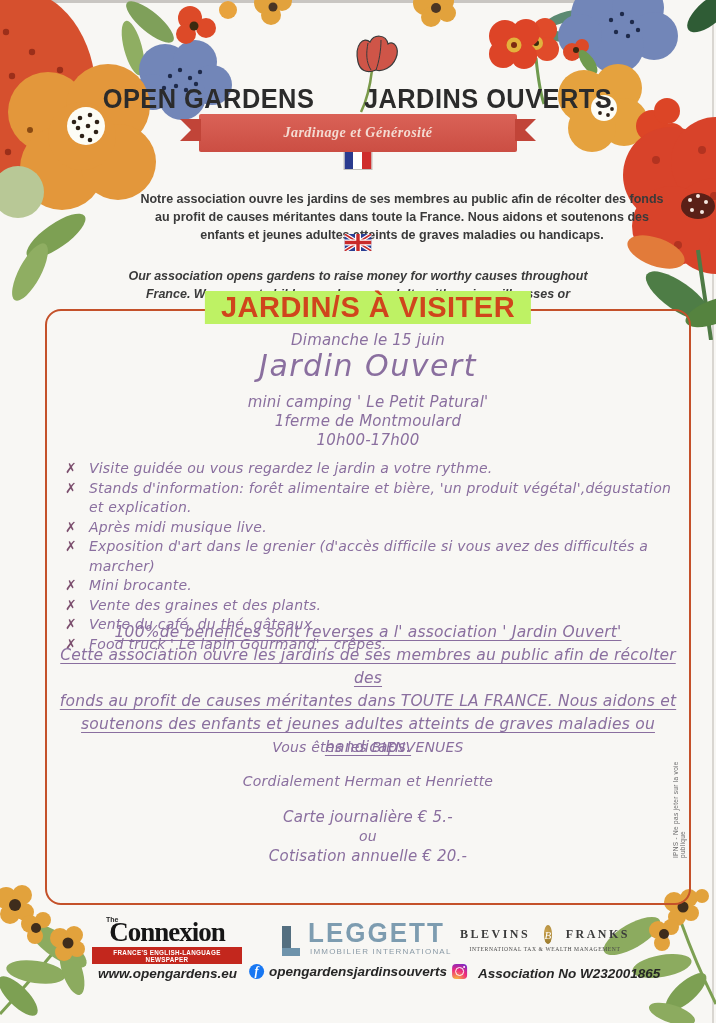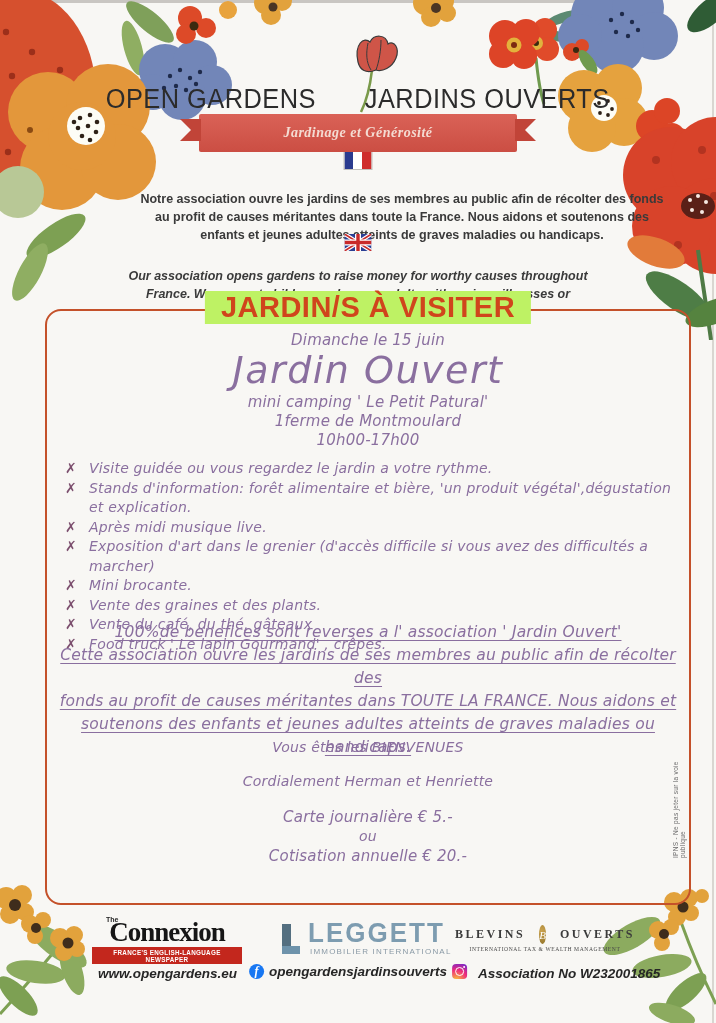--- a/index.html
+++ b/index.html
@@ -3,21 +3,21 @@
 <meta charset="utf-8">
 <style>
   html,body{margin:0;padding:0;}
   body{background:#e8e6e3;font-family:"Liberation Sans",sans-serif;}
   .page{position:relative;width:716px;height:1023px;margin:0 auto;background:#f8f7f4;overflow:hidden;}
   .scan-edge-top{position:absolute;left:52px;top:0;width:600px;height:3px;background:#b9b6b1;opacity:.75;}
   .scan-edge-right{position:absolute;right:2px;top:0;width:2px;height:100%;background:#d9d6d1;}
 
   
   .logo-title{position:absolute;top:84px;left:0;width:100%;display:flex;justify-content:center;align-items:center;gap:34px;
-    font-weight:400;font-size:27px;letter-spacing:.5px;color:#2b2b2b;z-index:2;}
+    font-weight:700;font-size:27px;letter-spacing:.5px;color:#2b2b2b;z-index:2;}
   .logo-title span{transform:scaleX(.94);}
   .tulip-wrap{position:absolute;left:330px;top:32px;z-index:1;}
   .ribbon{position:absolute;top:114px;left:50%;transform:translateX(-50%);width:318px;height:38px;
     background:linear-gradient(#da6257,#cb4e43);border-radius:2px;z-index:2;
     display:flex;align-items:center;justify-content:center;}
   .ribbon::before,.ribbon::after{content:"";position:absolute;top:5px;width:0;height:0;z-index:-1;
     border-top:11px solid #c14438;border-bottom:11px solid #c14438;}
   .ribbon::before{left:-19px;border-left:11px solid transparent;border-right:10px solid #c14438;}
   .ribbon::after{right:-19px;border-right:11px solid transparent;border-left:10px solid #c14438;}
   .ribbon-text{font-family:"Liberation Serif",serif;font-style:italic;font-weight:700;font-size:14px;color:#f4dbd2;letter-spacing:.5px;}
@@ -33,21 +33,21 @@
 
   
   .content-box{position:absolute;left:45px;top:309px;width:642px;height:592px;
     border:2px solid #c4512a;border-radius:16px;}
   .box-heading{position:absolute;top:-20px;left:50%;transform:translateX(-50%);
     background:#bef264;padding:0 16px;white-space:nowrap;
     color:#d0451c;font-size:29px;font-weight:800;letter-spacing:.5px;}
   .hand{font-family:"DejaVu Sans",sans-serif;font-style:italic;color:#8a6f9f;letter-spacing:.2px;}
   .c{position:absolute;left:0;width:100%;text-align:center;}
   .date-line{top:20px;font-size:15px;}
-  .garden-name{top:37px;font-size:38px;letter-spacing:1.5px;}
+  .garden-name{top:37px;font-size:30px;letter-spacing:1.5px;}
   .venue-line{top:82px;font-size:15px;}
   .address-line{top:101px;font-size:15px;}
   .hours-line{top:120px;font-size:15px;}
   .act-list{position:absolute;top:148px;left:18px;right:8px;}
   .act-row{display:flex;font-size:14px;line-height:19.5px;}
   .act-marker{width:24px;flex:none;color:#7c4f6e;font-weight:700;font-style:normal;}
   .benefits{position:absolute;top:310px;left:0;width:100%;text-align:center;font-size:15.5px;line-height:23px;}
   .benefits div{text-decoration:underline;text-underline-offset:3px;}
   .welcome-line{top:428px;font-size:14px;}
   .signature-line{top:462px;font-size:14px;}
@@ -56,21 +56,21 @@
   .price-year{top:536px;font-size:15px;font-style:italic;}
 
   .side-note{position:absolute;left:672px;top:748px;height:110px;writing-mode:vertical-rl;transform:rotate(180deg);
     font-size:6.5px;color:#6a6a6a;letter-spacing:.3px;}
 
   
   .connexion{position:absolute;left:92px;top:918px;width:150px;text-align:center;}
   .connexion .cx-prefix{position:absolute;top:-2px;left:14px;font-size:7px;font-weight:700;color:#1f1f1f;}
   .connexion .cx-name{font-family:"Liberation Serif",serif;font-weight:700;font-size:27px;letter-spacing:-1px;color:#161616;line-height:28px;}
   .connexion .cx-tag{display:inline-block;background:#c3271d;color:#fff;font-size:6.3px;font-weight:700;letter-spacing:.3px;padding:1.5px 3px;margin-top:1px;}
-  .leggett{position:absolute;left:282px;top:921px;display:flex;align-items:center;gap:4px;}
+  .leggett{position:absolute;left:282px;top:921px;display:flex;align-items:flex-end;gap:4px;}
   .lg-col{display:flex;flex-direction:column;}
   .lg-name{color:#7d9cb0;font-weight:800;font-size:26px;letter-spacing:2px;line-height:24px;transform:scaleY(1.05);}
   .lg-tag{color:#8a9aa6;font-size:8px;letter-spacing:1.2px;margin-top:2px;margin-left:2px;}
   .blevins{position:absolute;left:460px;top:925px;width:170px;text-align:center;font-family:"Liberation Serif",serif;}
   .bv-row{display:flex;align-items:center;justify-content:center;gap:14px;text-align:right;}
   .bv-name{font-size:12px;letter-spacing:2.5px;color:#3b3b3b;font-weight:600;}
   .bv-icon{width:19px;height:19px;border-radius:50%;background:radial-gradient(circle at 35% 30%,#caa24e,#96772c);
     color:#fff;font-style:italic;font-size:11px;display:flex;align-items:center;justify-content:center;}
   .bv-tag{font-size:5.6px;letter-spacing:.6px;color:#4a4a4a;margin-top:2px;font-family:"Liberation Serif",serif;}
   .footer-row-item{position:absolute;font-size:13.5px;font-weight:700;color:#262626;font-style:italic;}
@@ -409,21 +409,21 @@
     <div class="lg-col">
       <span class="lg-name">LEGGETT</span>
       <span class="lg-tag">IMMOBILIER  INTERNATIONAL</span>
     </div>
   </div>
 
   <div class="blevins">
     <div class="bv-row">
       <span class="bv-name">BLEVINS</span>
       <span class="bv-icon">B</span>
-      <span class="bv-name">OUVERTS</span>
+      <span class="bv-name">FRANKS</span>
     </div>
     <div class="bv-tag">INTERNATIONAL TAX &amp; WEALTH MANAGEMENT</div>
   </div>
 
   <div class="footer-row-item website">www.opengardens.eu</div>
   <div class="footer-row-item social">
     <span class="fb-icon">f</span>
     <span>opengardensjardinsouverts</span>
     <span class="ig-icon"></span>
   </div>

